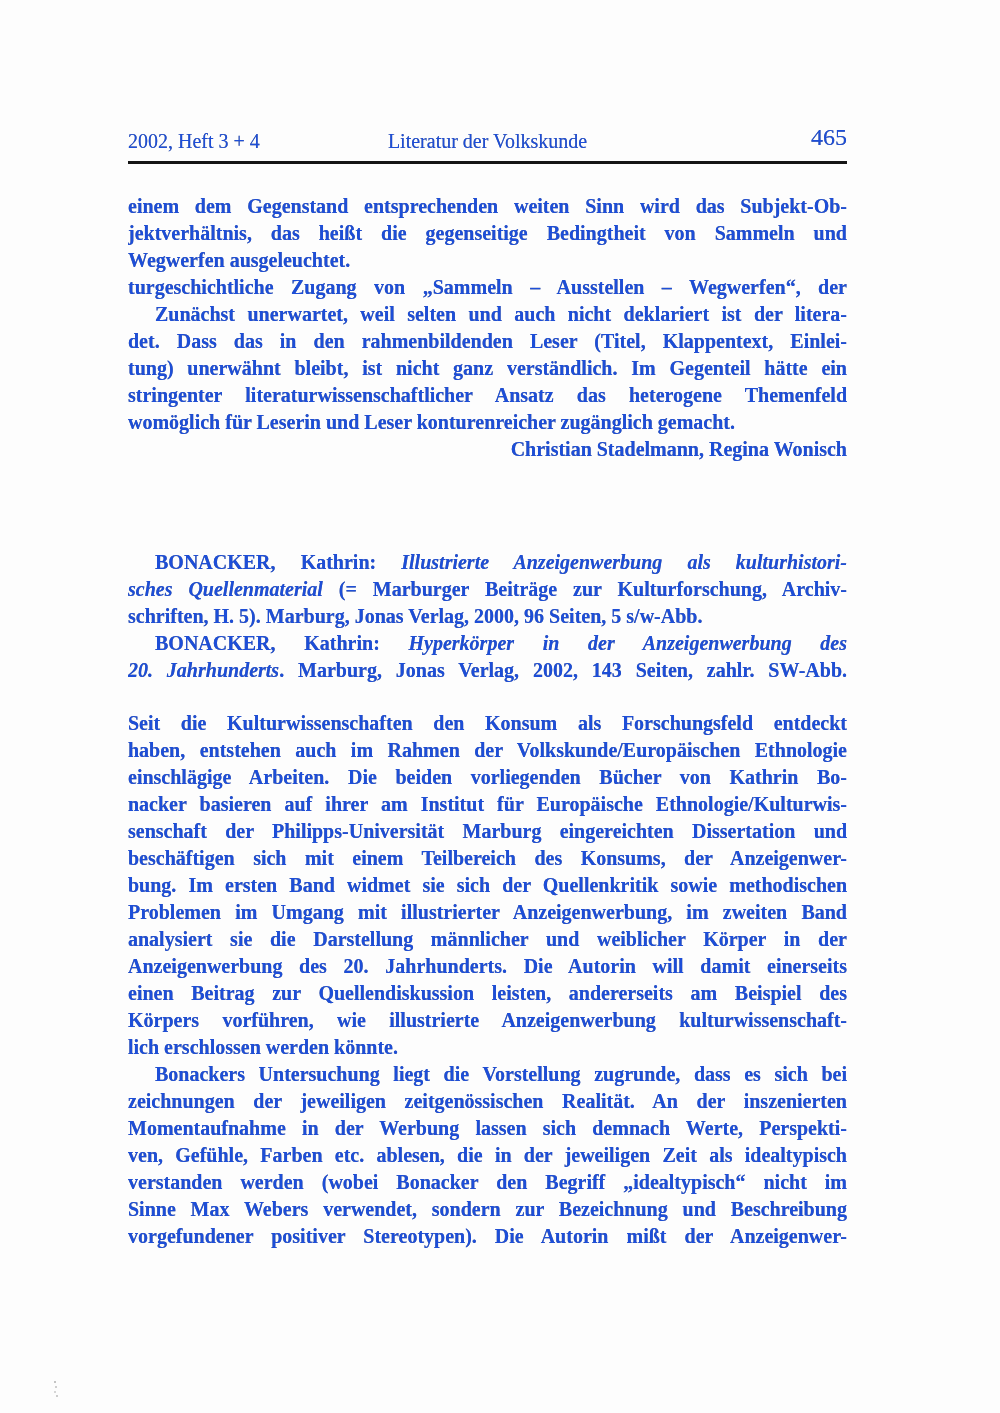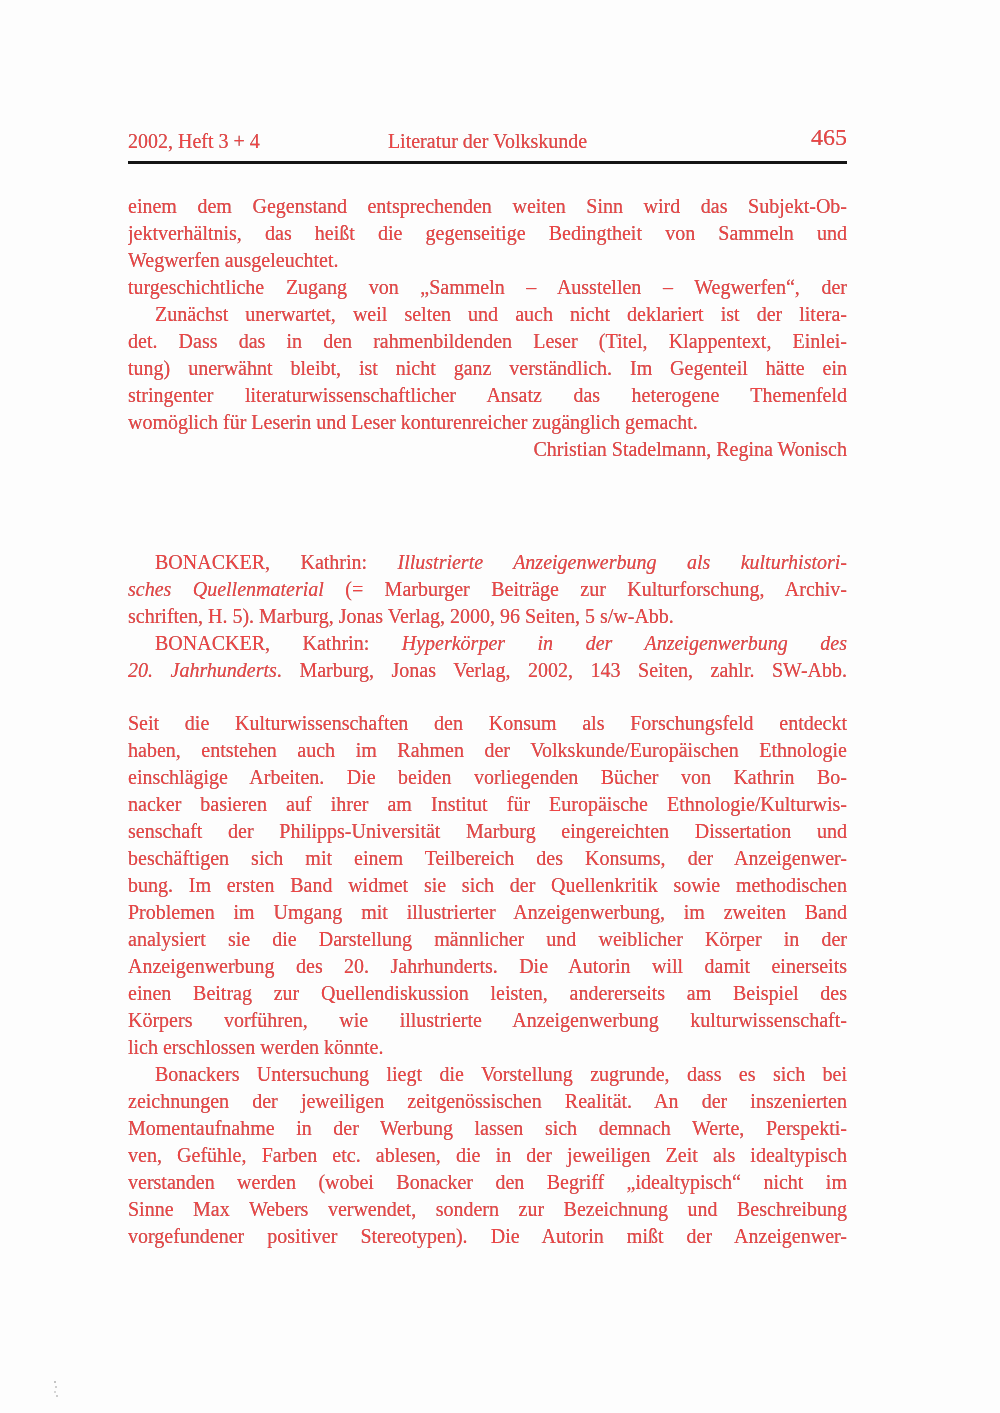--- a/index.html
+++ b/index.html
@@ -1,29 +1,29 @@
 <!DOCTYPE html>
 <html lang="de"><head>
 <meta charset="utf-8">
 <style>
   html,body{margin:0;padding:0;background:#ffffff;}
   .page{
     position:relative;width:1000px;height:1413px;overflow:hidden;
-    background:#fdfdfd;color:#ef4444;
+    background:#fdfdfd;color:#1d4ed8;
     font-family:"Liberation Serif","DejaVu Serif",serif;
   }
   .header{position:absolute;left:128px;top:128px;width:719px;height:28px;
     font-size:20px;line-height:26px;text-shadow:0 0 .5px rgba(26,26,26,.55);}
   .header .issue{position:absolute;left:0;top:0;}
   .header .journal{position:absolute;left:0;right:0;top:0;text-align:center;}
   .header .pagenum{position:absolute;right:0;top:-4px;font-size:24px;}
   .rule{position:absolute;left:128px;top:161px;width:719px;height:3px;background:#151515;}
   .article{position:absolute;left:128px;top:193px;width:719px;
     font-size:20px;line-height:27px;text-shadow:0 0 .5px rgba(26,26,26,.55);}
-  .line{height:27px;overflow:hidden;text-align:justify;text-align-last:justify;white-space:normal;}
+  .line{height:27px;overflow:hidden;text-align:justify;text-align-last:justify;white-space:normal;font-weight:bold;}
   .line.last{text-align-last:left;}
   .line.ind{text-indent:27px;}
   .line.sig{text-align:center;text-align-last:right;}
   .line i{font-style:italic;}
   .spacer{width:100%;}
   .speckle{position:absolute;left:54px;top:1381px;width:2px;height:2px;background:#c4c4c4;
     box-shadow:1px 5px 0 #cfcfcf,0 10px 0 #d6d6d6,2px 14px 0 #cccccc;}
 </style>
 </head>
 <body>

